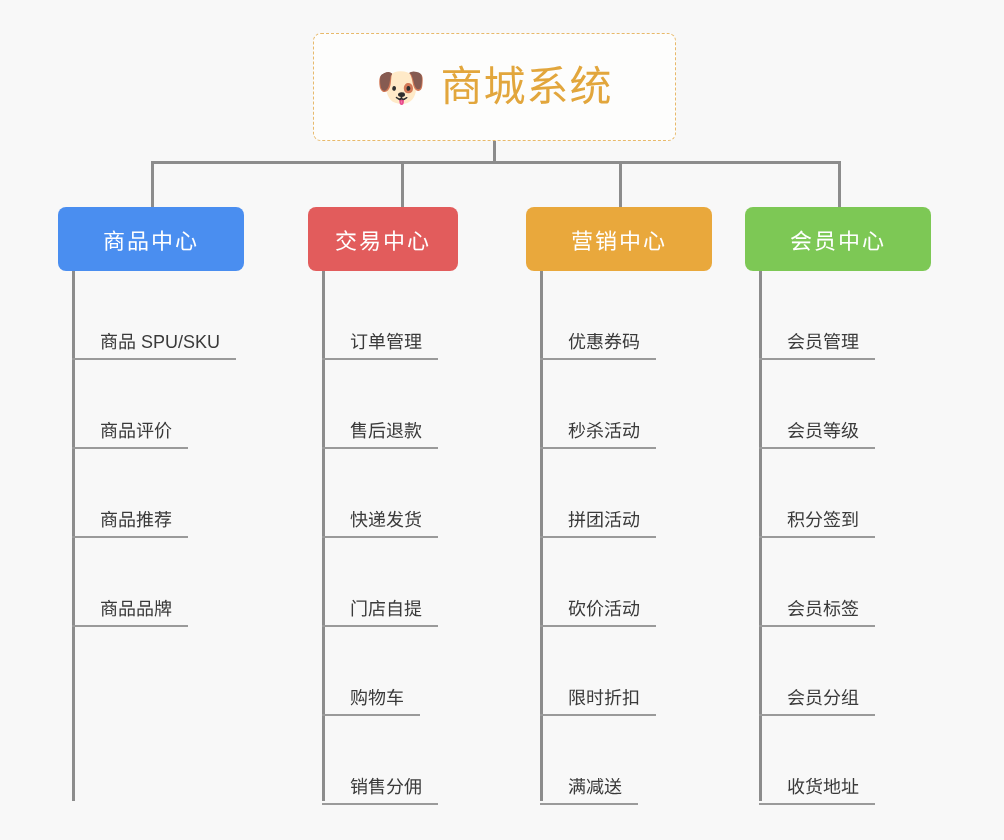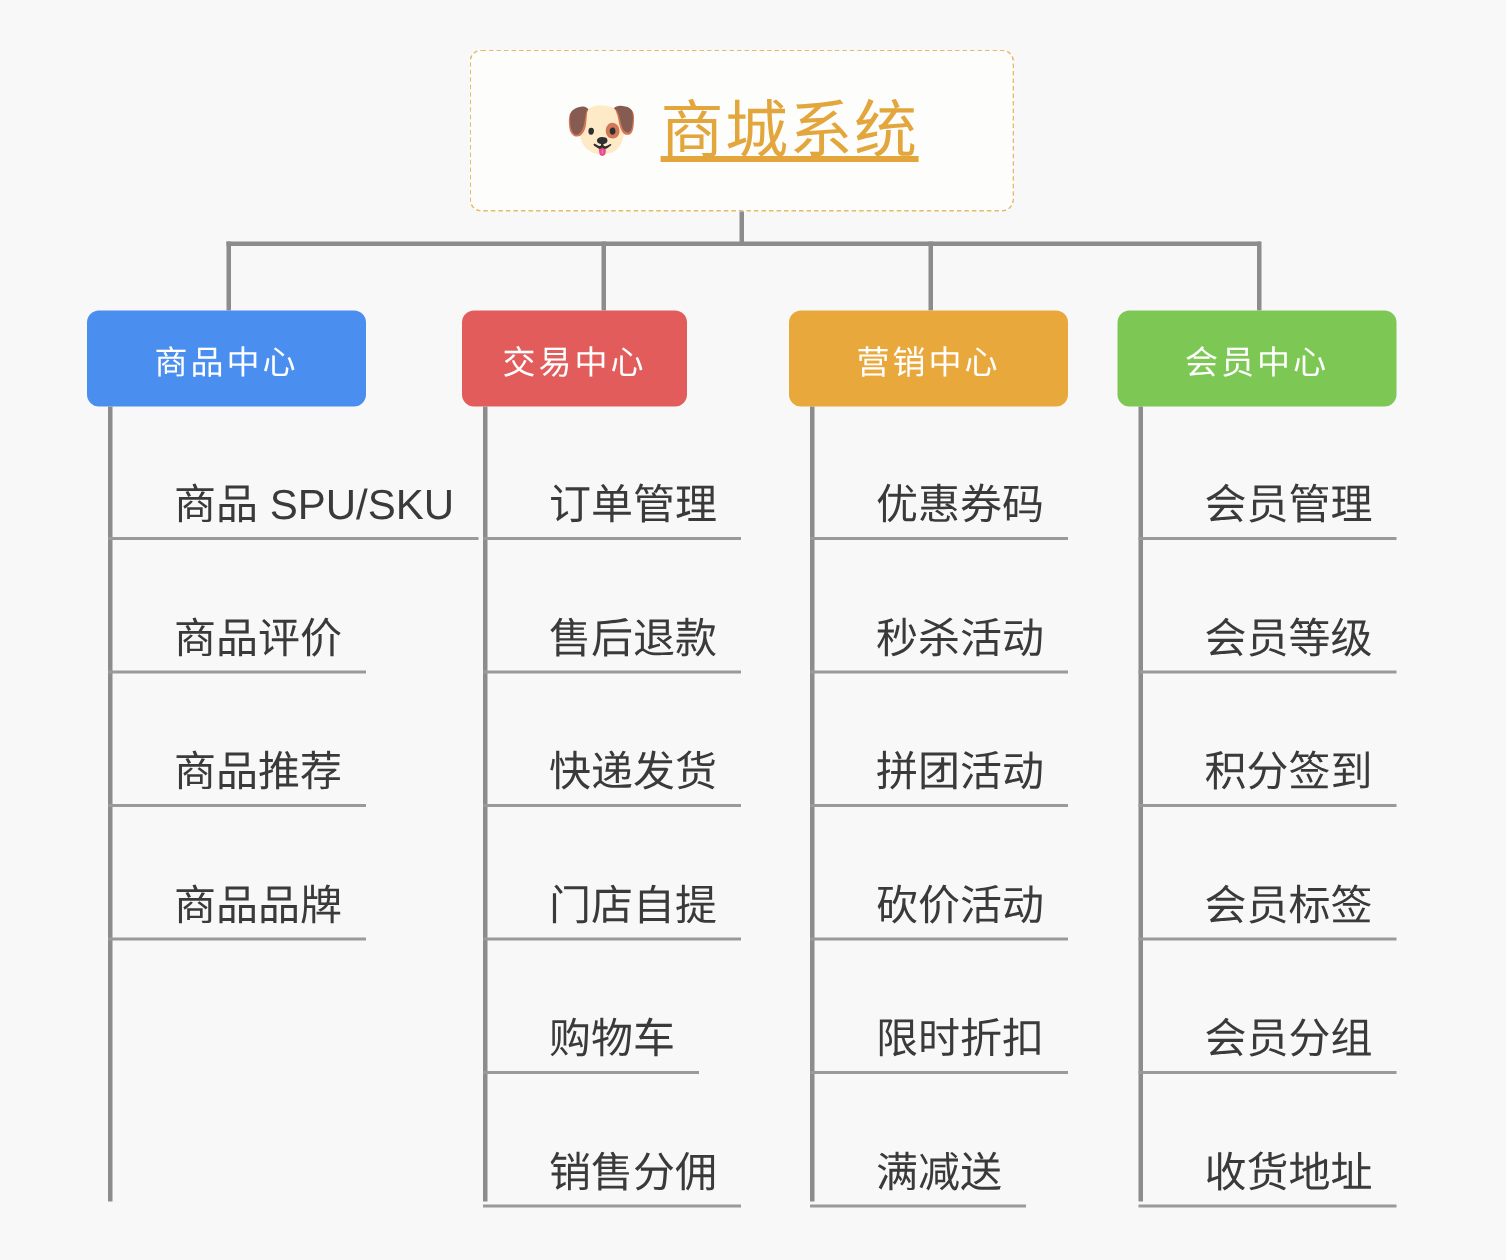--- a/index.html
+++ b/index.html
@@ -41,21 +41,20 @@
     font-size: 40px;
     line-height: 1;
     display: block;
   }
   .root-title {
     font-size: 42px;
     color: #e2a63c;
     letter-spacing: 1px;
     line-height: 1;
     white-space: nowrap;
-    text-decoration: underline;
   }
 
   
   .conn {
     position: absolute;
     background: #8c8c8c;
   }
   .conn-stem {           
     left: 493px;
     top: 141px;
@@ -108,24 +107,24 @@
     list-style: none;
   }
   .leaf {
     position: relative;
     height: 89px;
     display: flex;
     align-items: flex-end;
   }
   .leaf-label {
     display: inline-block;
-    font-size: 28px;
+    font-size: 18px;
     color: #3a3a3a;
     white-space: nowrap;
-    padding: 0 16px 7px 44px;
+    padding: 0 16px 7px 28px;
     border-bottom: 2px solid #9a9a9a;
     line-height: 1;
   }
 </style>
 </head>
 <body>
 
 <div id="canvas">
 
   <div class="root-node">

